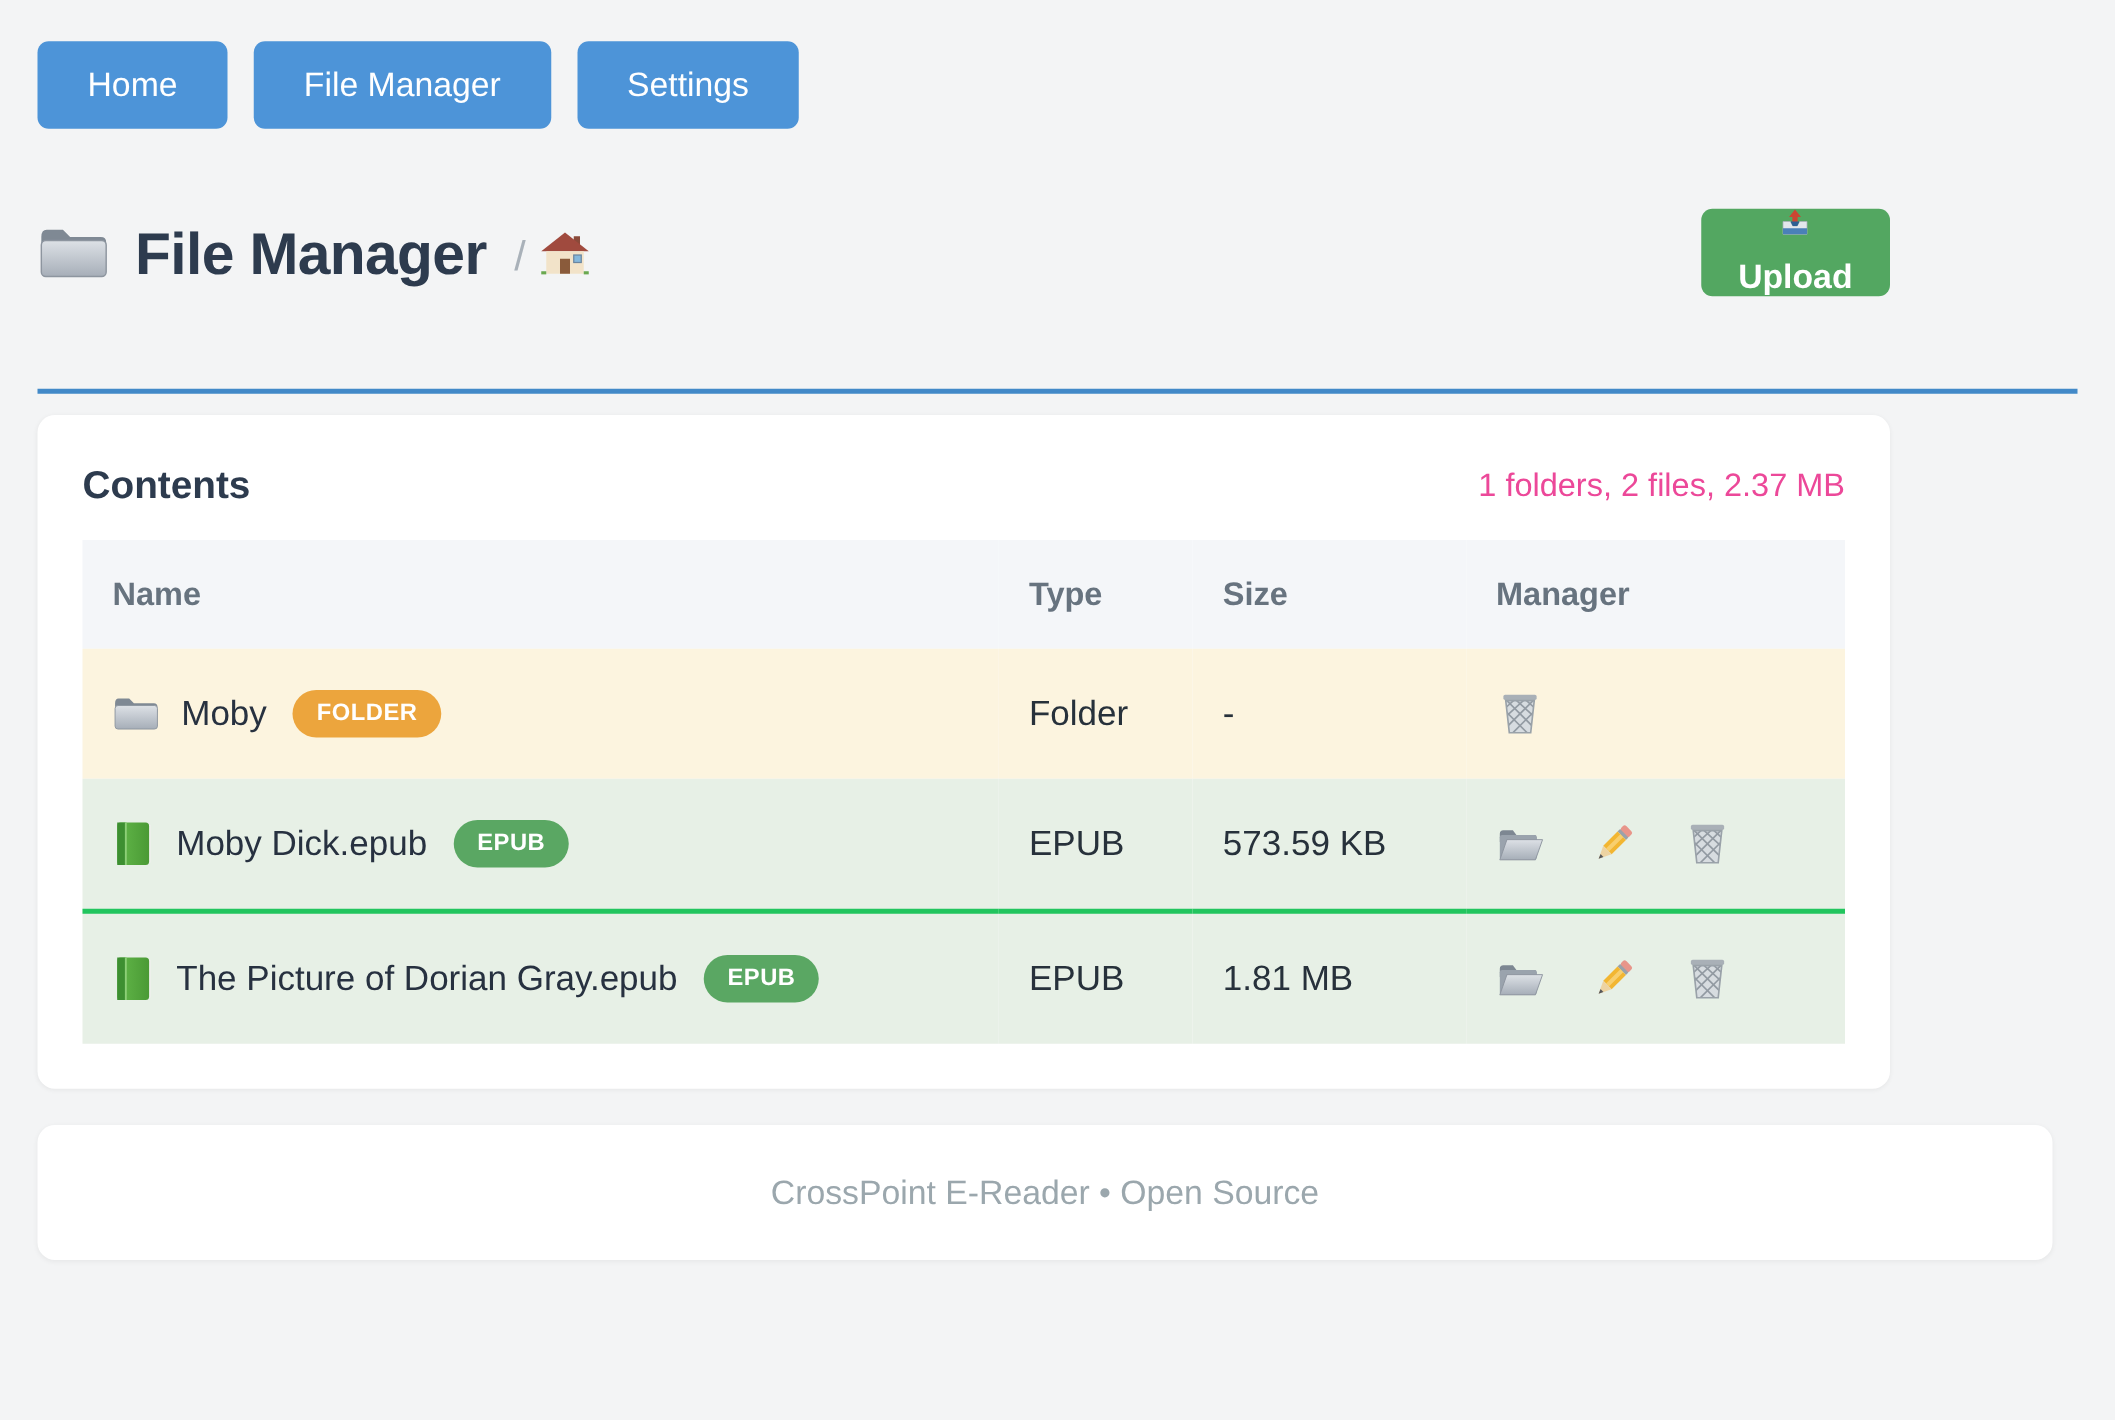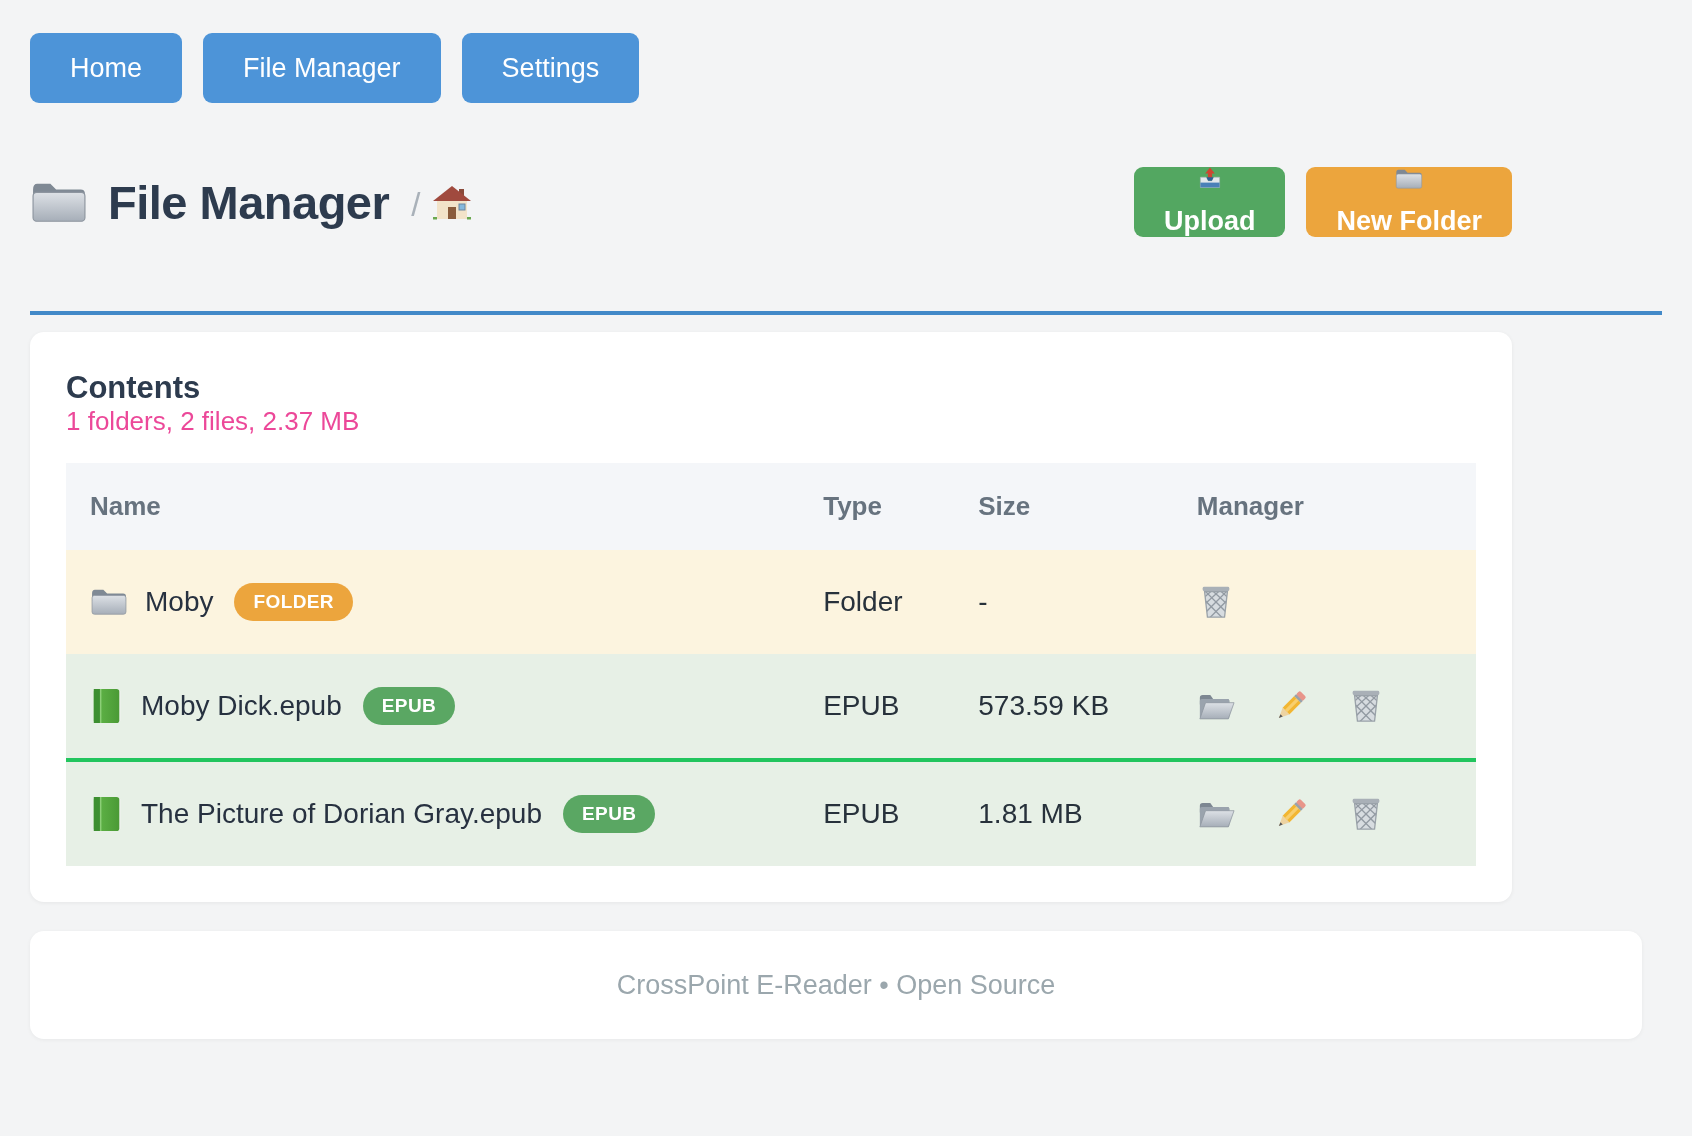--- a/index.html
+++ b/index.html
@@ -35,21 +35,21 @@
   .hbtn-upload { background: #53a761; }
   .hbtn-newfolder { background: #eca53d; }
 
   .divider { border: none; height: 4px; background: #4289c8; width: 1632px; margin: 74px 0 0 0; }
 
   
   .card {
     width: 1482px; background: #fff; border-radius: 14px; margin-top: 17px;
     padding: 38px 36px 36px 36px; box-shadow: 0 1px 4px rgba(0,0,0,0.06);
   }
-  .card-head { display: flex; justify-content: space-between; align-items: flex-start; flex-direction: column; }
+  .card-head { display: flex; justify-content: space-between; align-items: center; }
   .card-head h2 { margin: 0; font-size: 31px; font-weight: 700; color: #2d3b4e; }
   .summary { font-size: 26px; color: #ec4899; }
 
   table.files { width: 100%; border-collapse: collapse; margin-top: 26px; }
   table.files th {
     background: #f4f6f9; text-align: left; font-size: 26px; font-weight: 700;
     color: #67737f; padding: 28px 24px;
   }
   th.col-name { width: 52%; } th.col-type { width: 11%; } th.col-size { width: 15.5%; }
   table.files td { font-size: 28px; padding: 33px 24px; vertical-align: middle; }
@@ -180,26 +180,20 @@
           </svg>
       </button>
     </div>
     <div class="header-actions">
       <button class="hbtn hbtn-upload">
         <svg class="icon" width="40" height="40">
             <use href="#icon-tray"></use>
           </svg>
         <span>Upload</span>
       </button>
-      <button class="hbtn hbtn-newfolder">
-        <svg class="icon" width="38" height="32">
-            <use href="#icon-folder"></use>
-          </svg>
-        <span>New Folder</span>
-      </button>
     </div>
   </header>
 
   <hr class="divider">
 
   <section class="card">
     <div class="card-head">
       <h2>Contents</h2>
       <span class="summary">1 folders, 2 files, 2.37 MB</span>
     </div>

